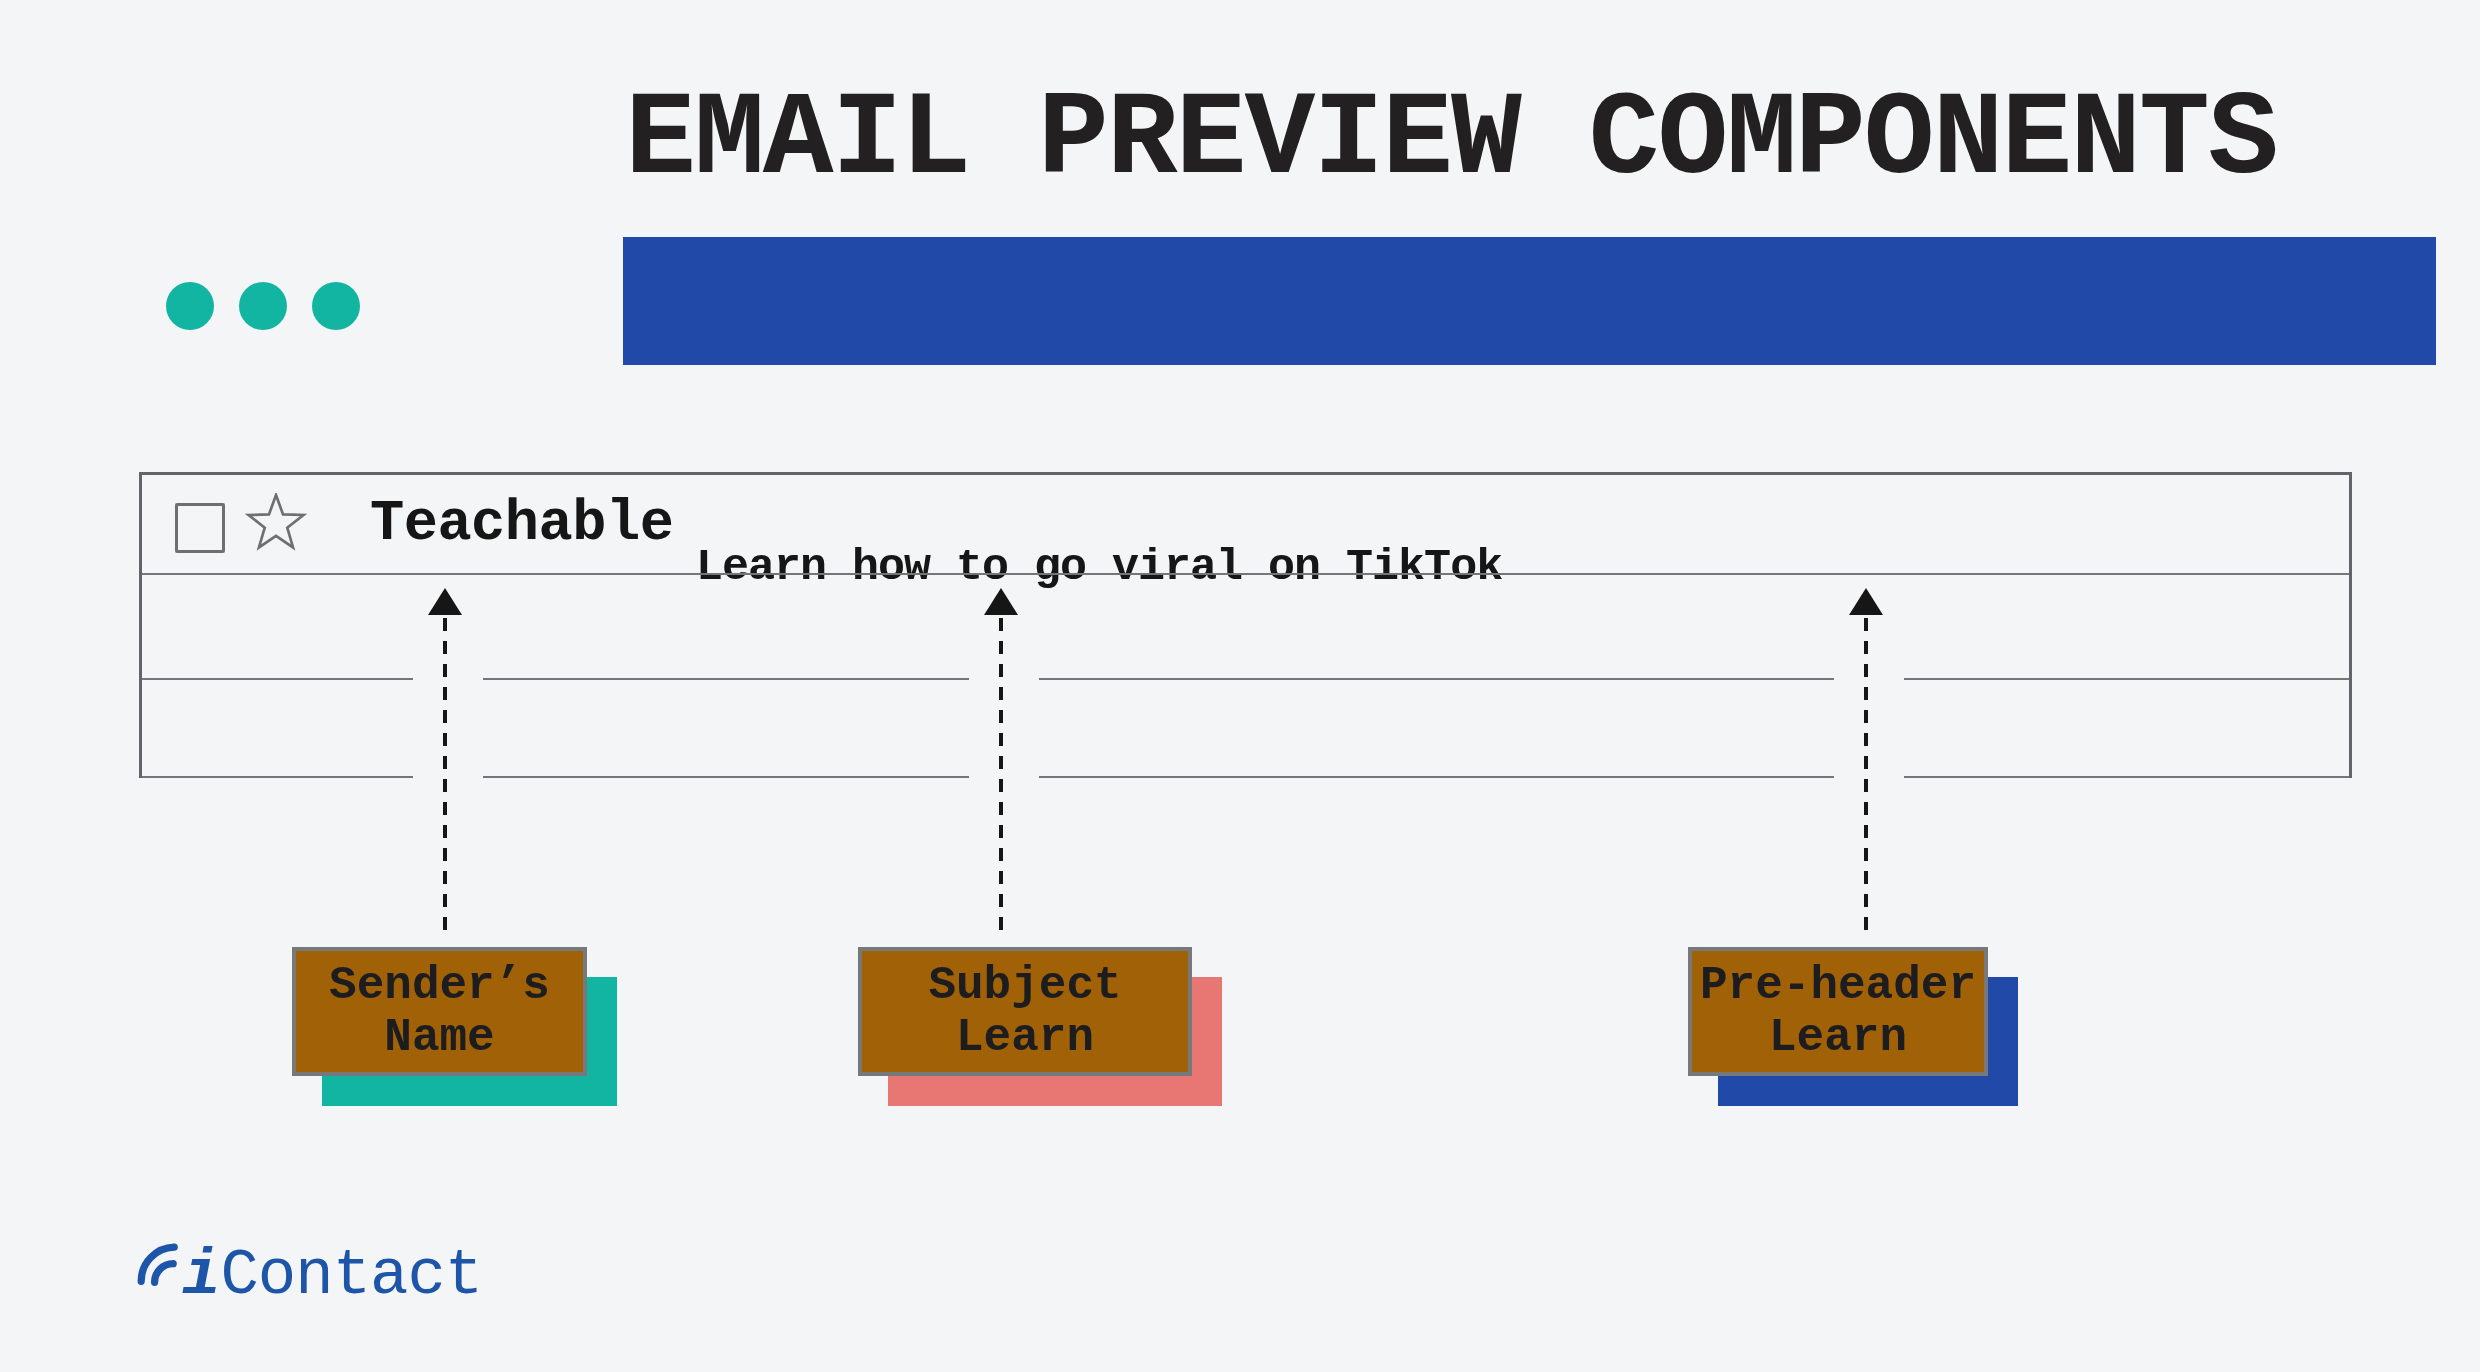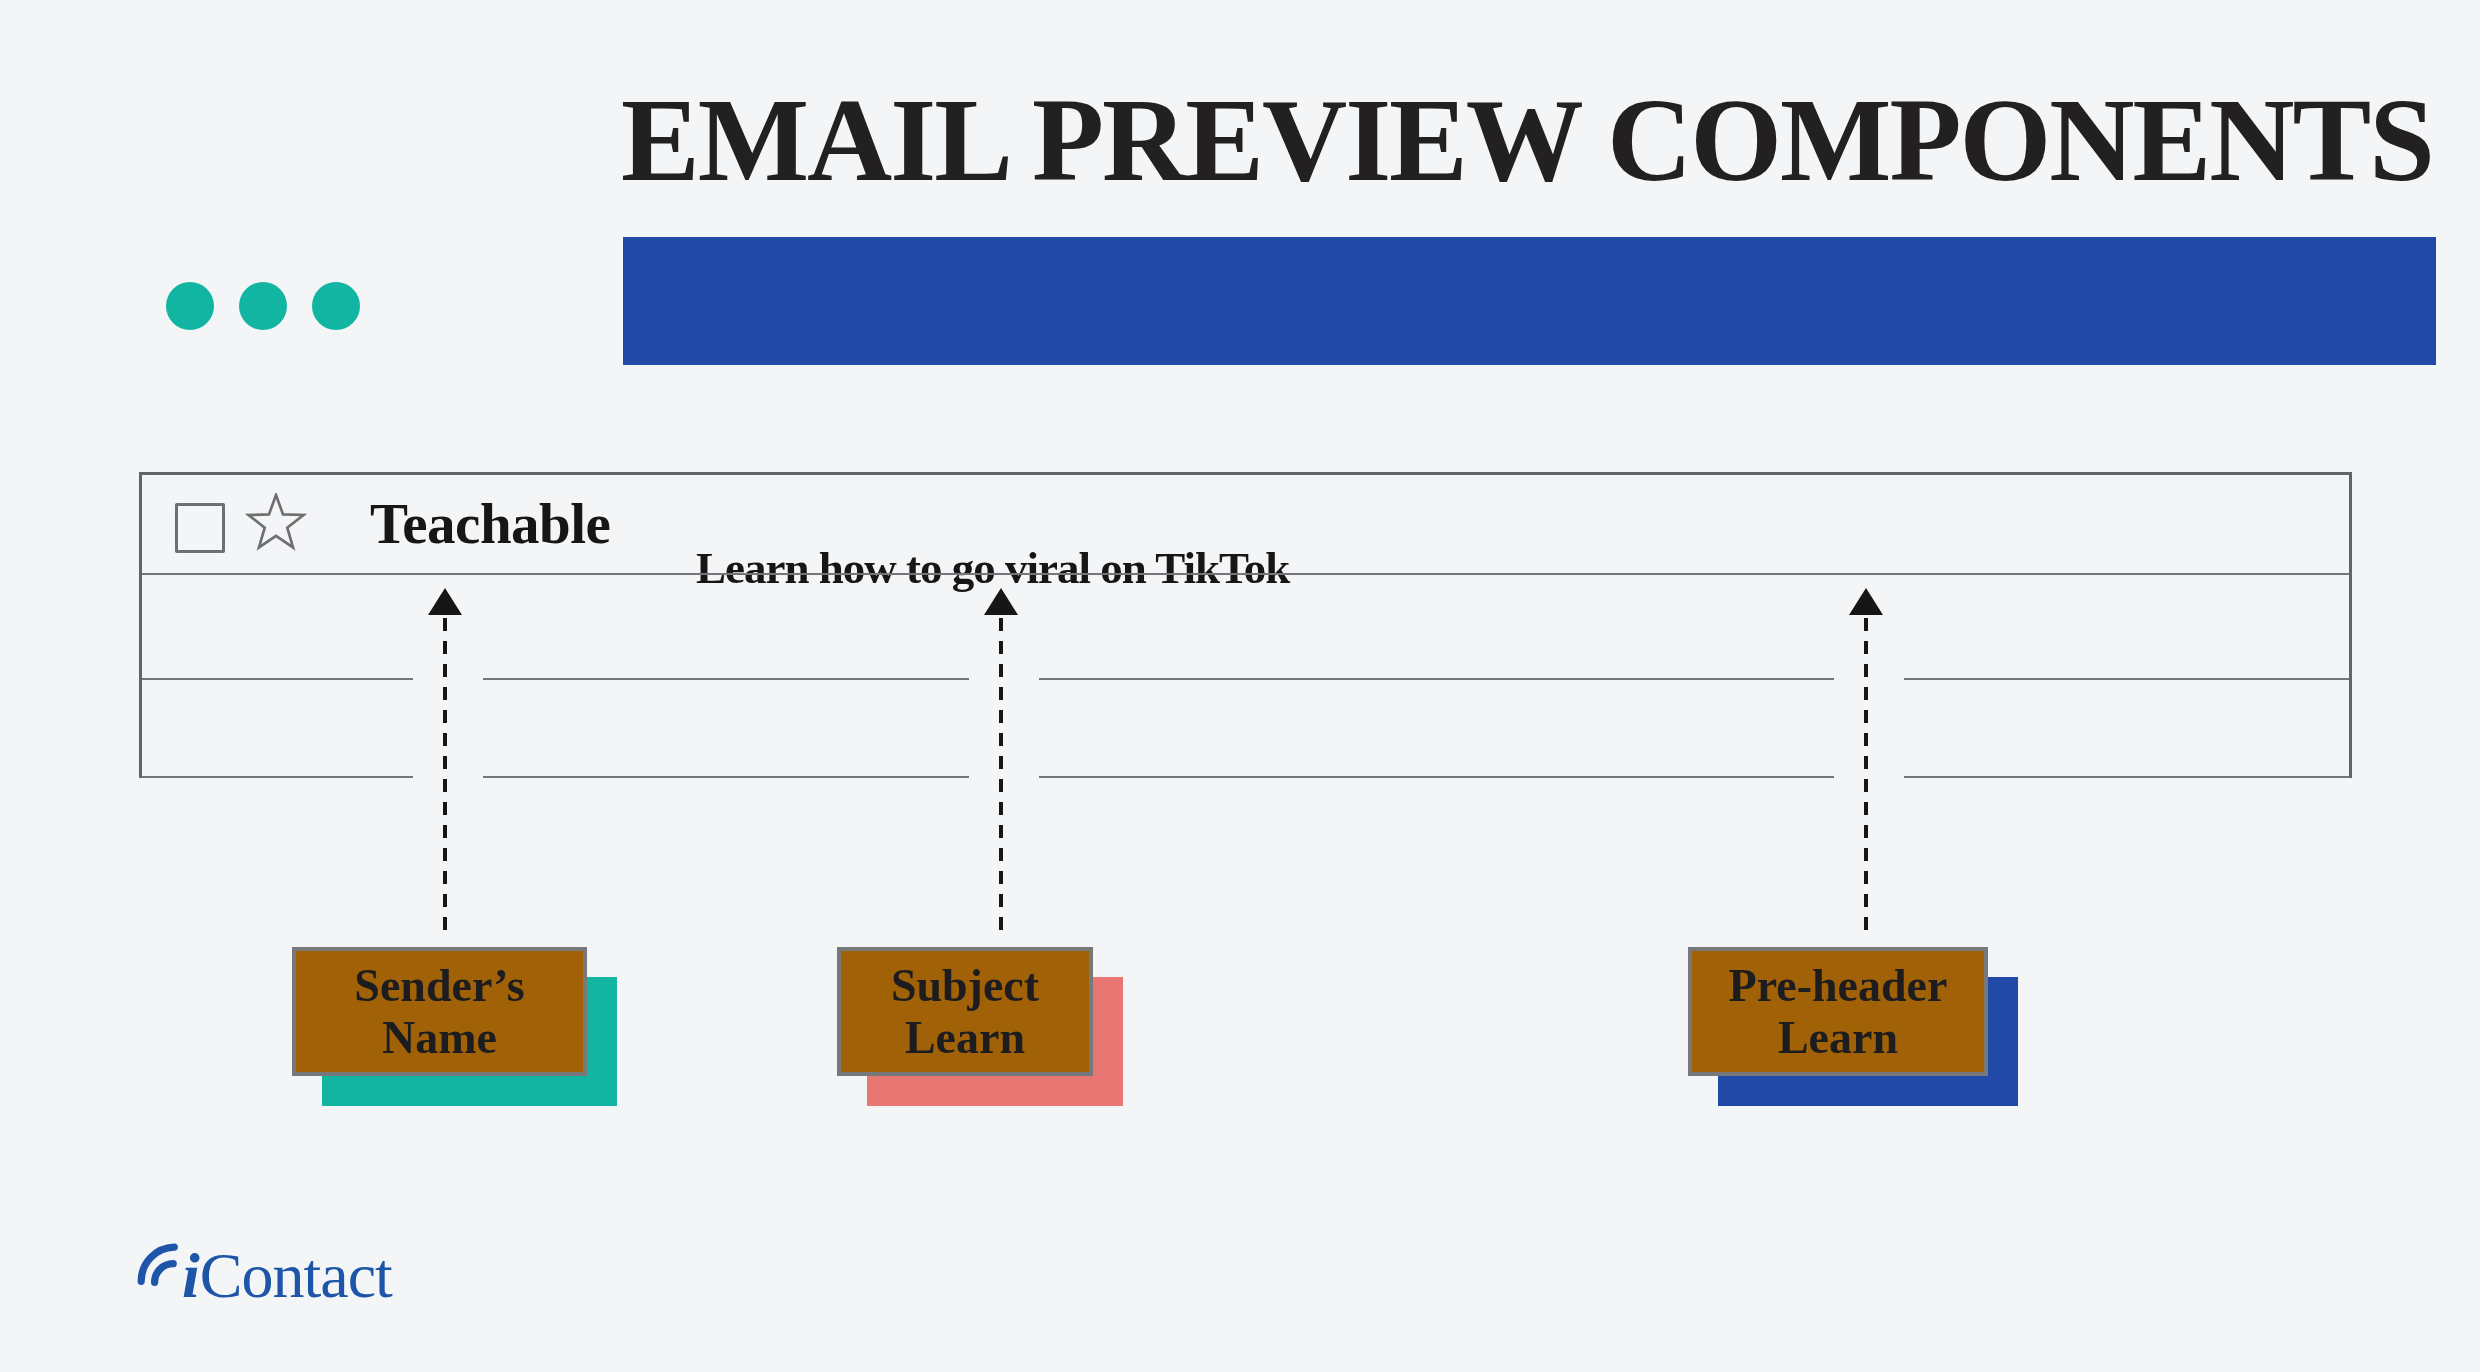--- a/index.html
+++ b/index.html
@@ -1,18 +1,18 @@
 <!DOCTYPE html>
 <html><head>
 <meta charset="utf-8">
 <style>
   html,body { margin:0; padding:0; background:#f4f5f6; }
   .canvas {
     position:relative; width:2480px; height:1372px; background:#f4f5f6;
-    font-family:Liberation Serif, serif; overflow:hidden;
+    font-family:Liberation Mono, monospace; overflow:hidden;
   }
 
   
   .dots { position:absolute; left:166px; top:282px; display:flex; gap:25px; }
   .dot { width:48px; height:48px; border-radius:50%; background:#12b5a1; }
   .title {
     position:absolute; left:621px; top:82px; width:1660px; text-align:center;
     font-size:118px; font-weight:bold; letter-spacing:-2px; color:#232021;
     line-height:1.0; white-space:nowrap;
   }
@@ -52,21 +52,21 @@
   
   .callout { position:absolute; top:947px; height:129px; }
   .callout-shadow { position:absolute; left:30px; top:30px; width:100%; height:100%; }
   .callout-box {
     position:absolute; left:0; top:0; width:100%; height:100%; box-sizing:border-box;
     background:#a16207; border:4px solid #77787a;
     display:flex; flex-direction:column; align-items:center; justify-content:center;
     font-size:46px; font-weight:bold; line-height:52px; color:#1d1d1f; text-align:center;
   }
   .callout-1 { left:292px; width:295px; }
-  .callout-2 { left:837px; width:256px; }
+  .callout-2 { left:858px; width:302px;padding-left:32px; }
   .callout-3 { left:1688px; width:292px;padding-left:8px; }
 
   
   .logo { position:absolute; left:136px; top:1236px; width:300px; height:100px; color:#1d55a8; }
   .logo-arcs { position:absolute; left:0; top:6px; }
   .logo-text { position:absolute; left:46px; top:8px; font-size:64px; line-height:64px; white-space:nowrap; }
   .logo-i { font-style:italic; font-weight:bold; }
   .logo-rest { letter-spacing:-1px; }
 </style>
 </head>

